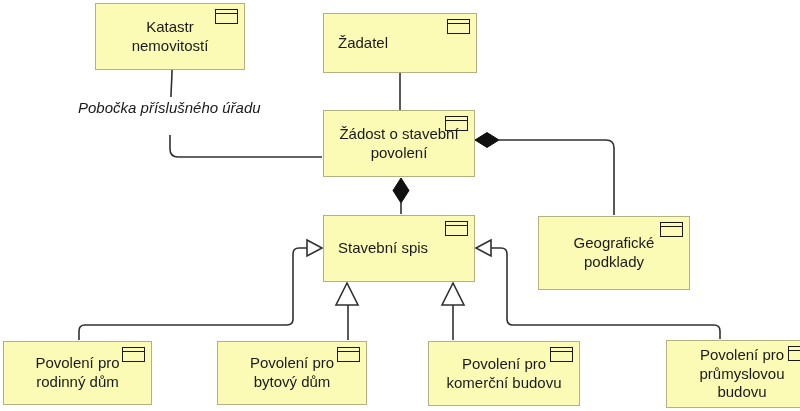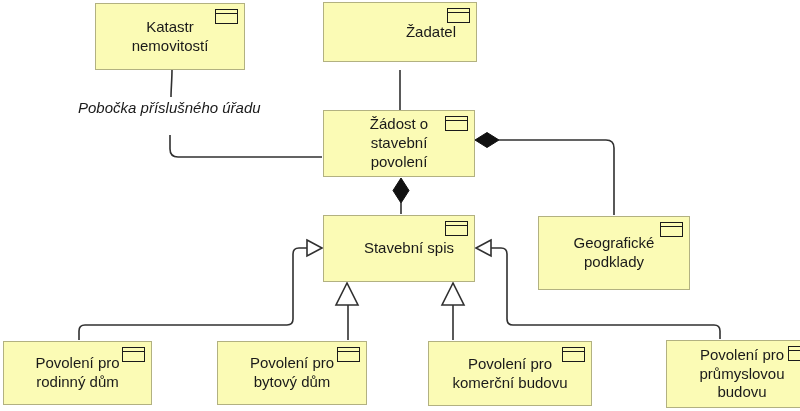--- a/index.html
+++ b/index.html
@@ -44,25 +44,25 @@
     stroke-width: 1.6;
     stroke-linejoin: miter;
   }
   .node {
     position: absolute;
     background: var(--node_fill);
     border: 1.5px solid var(--node_border);
     color: var(--text_color);
     display: flex;
     align-items: center;
-    justify-content: flex-end;
+    justify-content: flex-start;
     text-align: center;
     font-size: 15px;
     line-height: 1.25;
-    padding: 2px 20px;
+    padding: 2px 14px;
   }
   .node .label { position: relative; z-index: 2; }
   .obj-icon {
     position: absolute;
     top: 5px;
     right: 6px;
     width: 23px;
     height: 15px;
     border: 1.6px solid #1a1a1a;
     background: var(--node_fill);
@@ -78,27 +78,27 @@
     left: 78px;
     top: 99px;
     font-size: 15px;
     color: var(--text_color);
     white-space: nowrap;
     background: var(--canvas_bg);
     font-style: italic;
   }
   
   .n-katastr     { left: 95px;  top: 3px;   width: 150px; height: 67px; }
-  .n-zadatel     { left: 323px; top: 2px;  width: 154px; height: 60px; }
+  .n-zadatel     { left: 323px; top: 13px;  width: 154px; height: 60px; }
   .n-zadost      { left: 323px; top: 110px; width: 152px; height: 67px; }
   .n-geograficke { left: 538px; top: 216px; width: 152px; height: 74px; }
   .n-stavebni    { left: 323px; top: 215px; width: 152px; height: 67px; }
   .n-rodinny     { left: 3px;   top: 341px; width: 149px; height: 64px; }
   .n-bytovy      { left: 217px; top: 341px; width: 150px; height: 64px; }
-  .n-komercni    { left: 428px; top: 341px; width: 164px; height: 65px; }
+  .n-komercni    { left: 428px; top: 341px; width: 152px; height: 65px; }
   .n-prumyslova  { left: 666px; top: 340px; width: 152px; height: 68px; }
 </style>
 </head>
 <body>
 
 <div class="canvas">
 
   <svg class="edges-layer" width="800" height="411" viewBox="0 0 800 411" xmlns="http://www.w3.org/2000/svg">
 
     <g>

